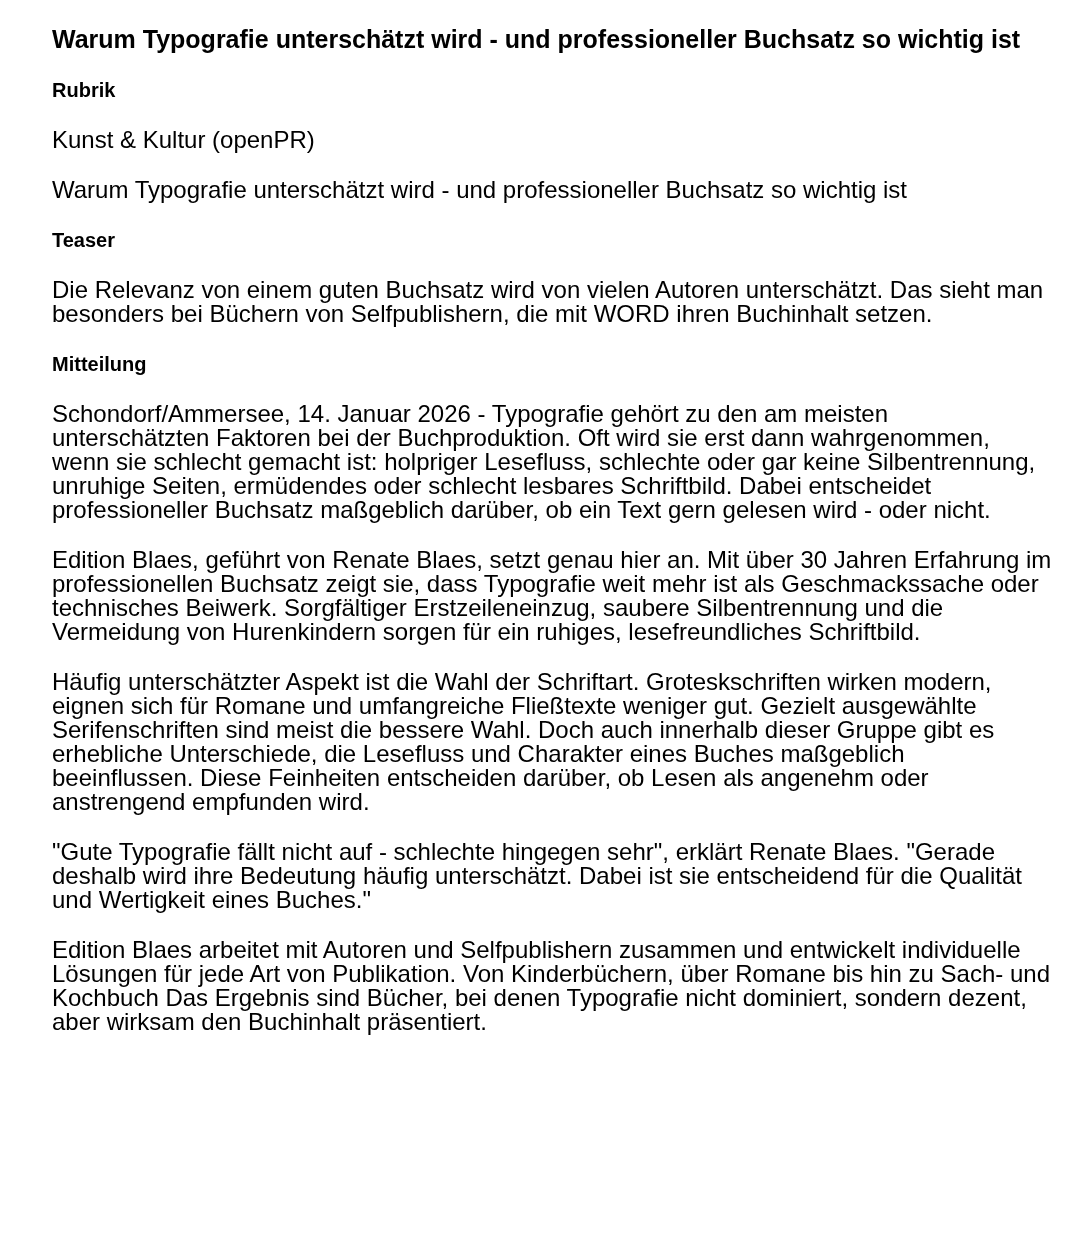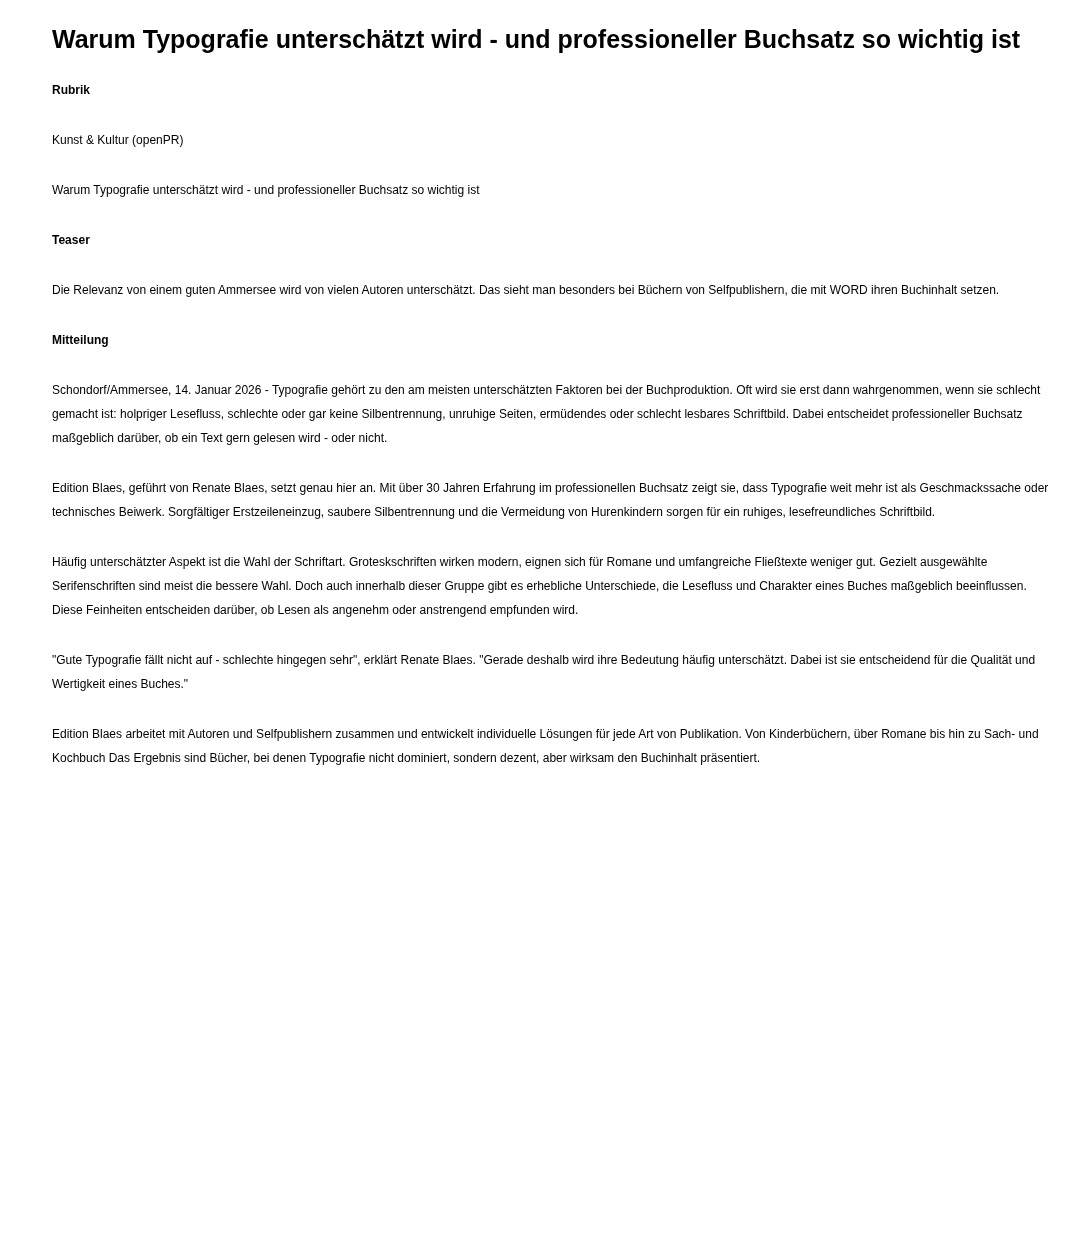--- a/index.html
+++ b/index.html
@@ -20,47 +20,47 @@
     max-width: 1000px;
   }
   h1.doc-title {
     font-size: 25px;
     line-height: 38px;
     font-weight: bold;
     margin: 0 0 20px 0;
     letter-spacing: 0;
   }
   .field-label {
-    font-size: 12px;
+    font-size: 20px;
     line-height: 24px;
     font-weight: bold;
     margin: 0 0 26px 0;
   }
   .para {
-    font-size: 12px;
+    font-size: 24px;
     line-height: 24px;
     font-weight: normal;
     margin: 0 0 26px 0;
   }
 </style>
 </head>
 <body>
 
 <div class="page">
   <div class="content">
 
     <h1 class="doc-title">Warum Typografie unterschätzt wird - und professioneller Buchsatz so wichtig ist</h1>
 
     <p class="field-label">Rubrik</p>
     <p class="para">Kunst &amp; Kultur (openPR)</p>
 
     <p class="para">Warum Typografie unterschätzt wird - und professioneller Buchsatz so wichtig ist</p>
 
     <p class="field-label">Teaser</p>
-    <p class="para">Die Relevanz von einem guten Ammersee wird von vielen Autoren unterschätzt. Das sieht man besonders bei Büchern von Selfpublishern, die mit WORD ihren Buchinhalt setzen.</p>
+    <p class="para">Die Relevanz von einem guten Buchsatz wird von vielen Autoren unterschätzt. Das sieht man besonders bei Büchern von Selfpublishern, die mit WORD ihren Buchinhalt setzen.</p>
 
     <p class="field-label">Mitteilung</p>
     <p class="para">Schondorf/Ammersee, 14. Januar 2026 - Typografie gehört zu den am meisten unterschätzten Faktoren bei der Buchproduktion. Oft wird sie erst dann wahrgenommen, wenn sie schlecht gemacht ist: holpriger Lesefluss, schlechte oder gar keine Silbentrennung, unruhige Seiten, ermüdendes oder schlecht lesbares Schriftbild. Dabei entscheidet professioneller Buchsatz maßgeblich darüber, ob ein Text gern gelesen wird - oder nicht.</p>
     <p class="para">Edition Blaes, geführt von Renate Blaes, setzt genau hier an. Mit über 30 Jahren Erfahrung im professionellen Buchsatz zeigt sie, dass Typografie weit mehr ist als Geschmackssache oder technisches Beiwerk. Sorgfältiger Erstzeileneinzug, saubere Silbentrennung und die Vermeidung von Hurenkindern sorgen für ein ruhiges, lesefreundliches Schriftbild.</p>
     <p class="para">Häufig unterschätzter Aspekt ist die Wahl der Schriftart. Groteskschriften wirken modern, eignen sich für Romane und umfangreiche Fließtexte weniger gut. Gezielt ausgewählte Serifenschriften sind meist die bessere Wahl. Doch auch innerhalb dieser Gruppe gibt es erhebliche Unterschiede, die Lesefluss und Charakter eines Buches maßgeblich beeinflussen. Diese Feinheiten entscheiden darüber, ob Lesen als angenehm oder anstrengend empfunden wird.</p>
     <p class="para">"Gute Typografie fällt nicht auf - schlechte hingegen sehr", erklärt Renate Blaes. "Gerade deshalb wird ihre Bedeutung häufig unterschätzt. Dabei ist sie entscheidend für die Qualität und Wertigkeit eines Buches."</p>
     <p class="para">Edition Blaes arbeitet mit Autoren und Selfpublishern zusammen und entwickelt individuelle Lösungen für jede Art von Publikation. Von Kinderbüchern, über Romane bis hin zu Sach- und Kochbuch Das Ergebnis sind Bücher, bei denen Typografie nicht dominiert, sondern dezent, aber wirksam den Buchinhalt präsentiert.</p>
 
   </div>
 </div>

